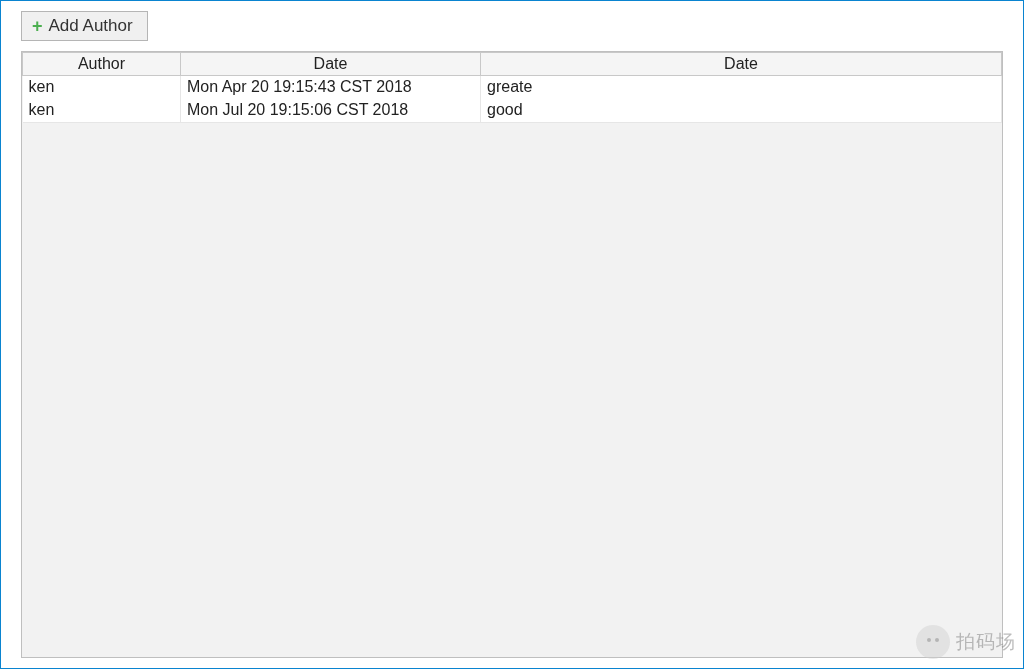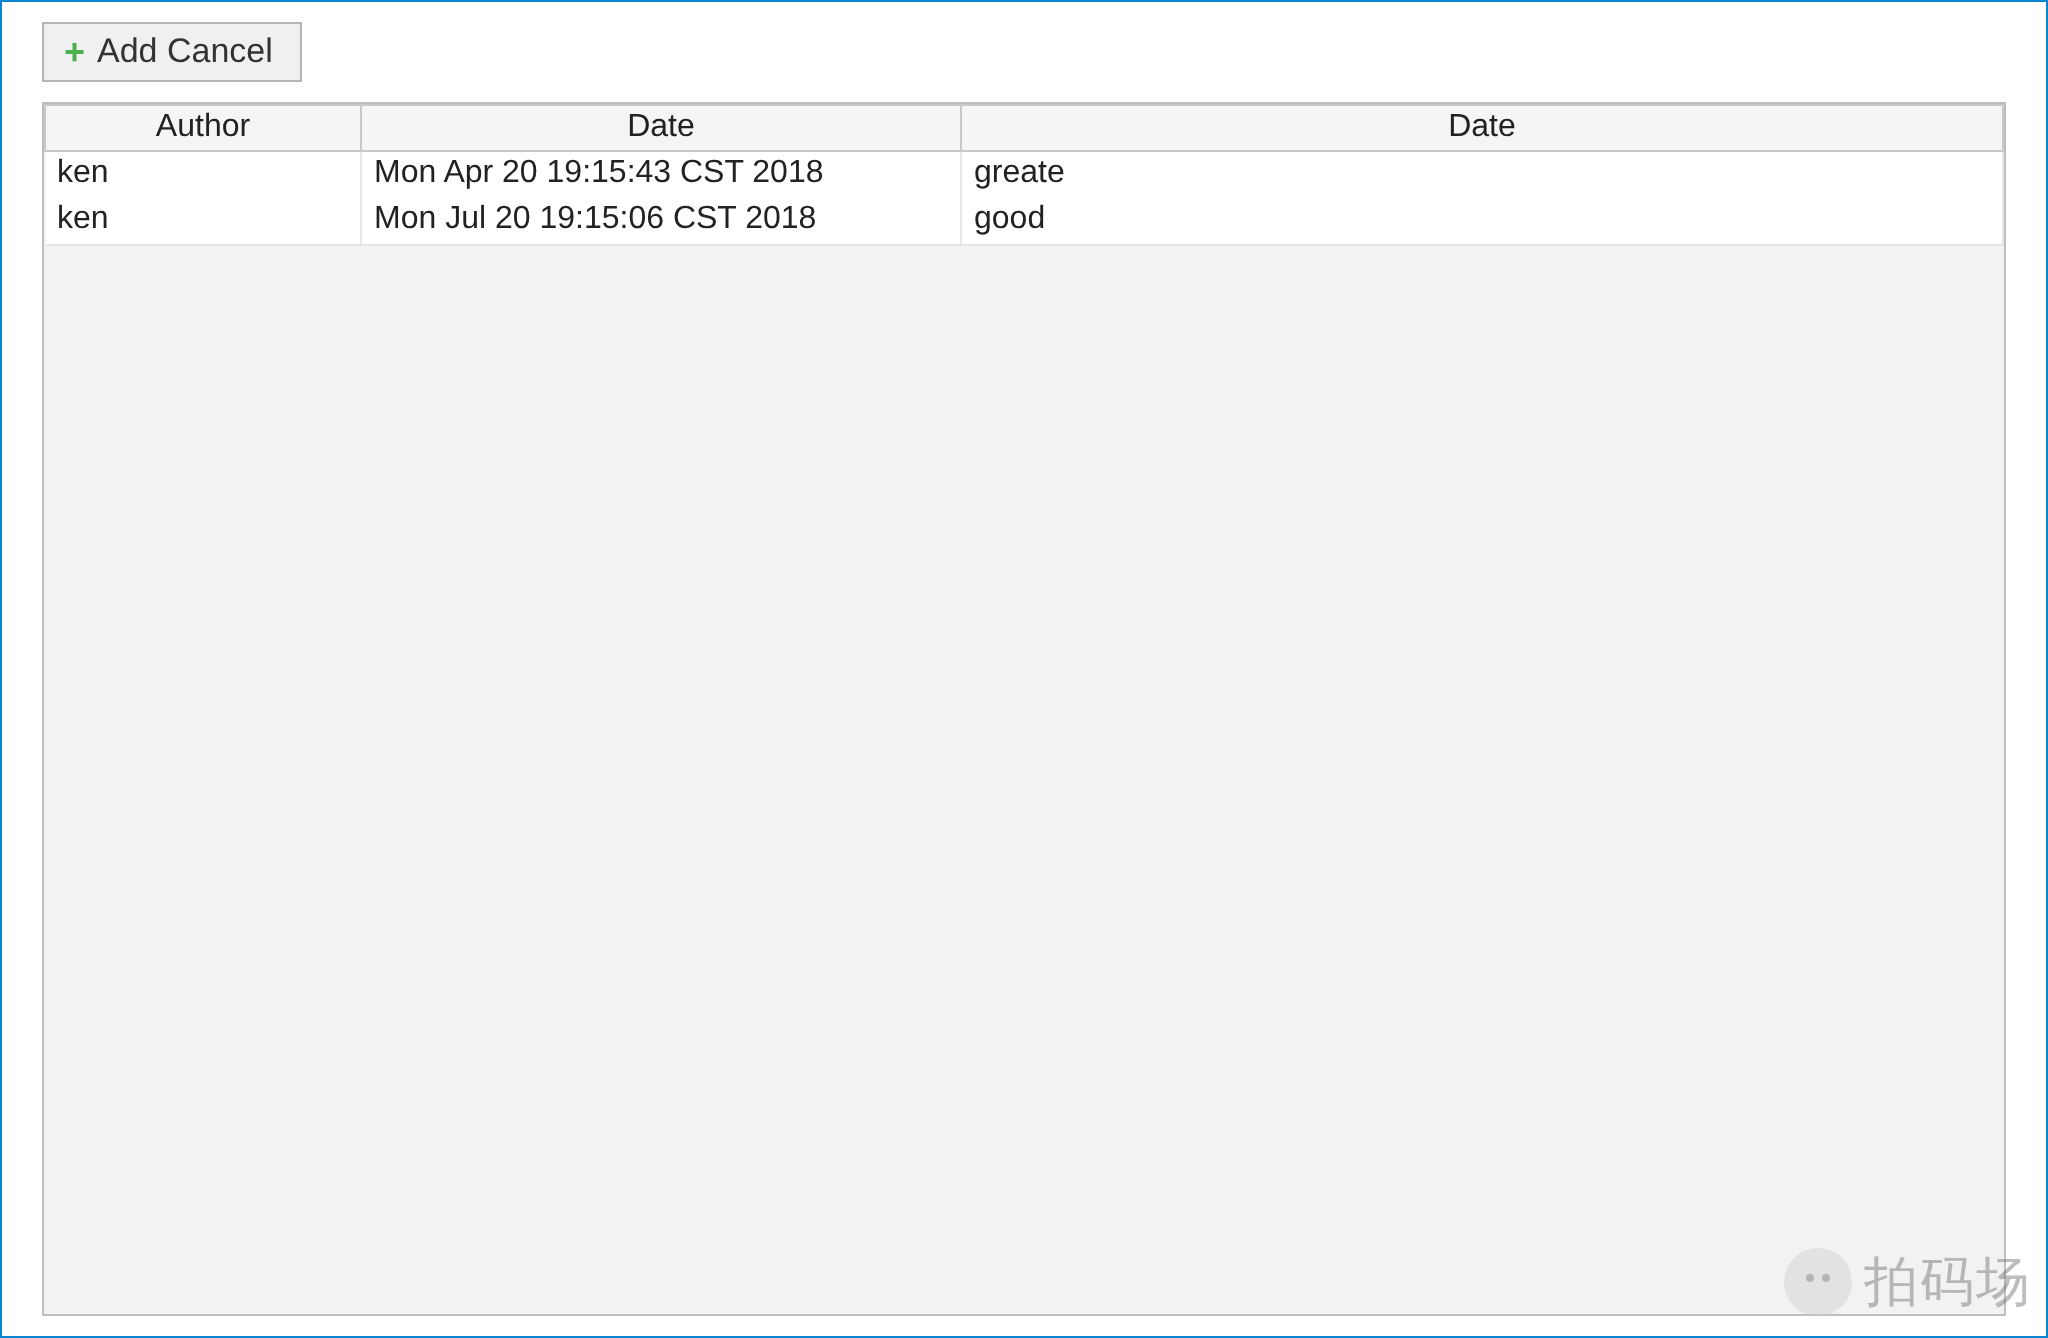--- a/index.html
+++ b/index.html
@@ -129,34 +129,34 @@
     .watermark .bubble::after{
       content:"";
       position:absolute;
       width:4px;height:4px;border-radius:50%;
       background:#6b6b6b;
       top:13px;
     }
     .watermark .bubble::before{ left:11px; }
     .watermark .bubble::after{ left:19px; }
     .watermark .txt{
-      font-size: 27px;
+      font-size: 19px;
       color:#6e6e6e;
       letter-spacing: 1px;
     }
   </style>
 </head>
 <body>
 
 <div class="dialog">
 
   <div class="toolbar">
     <button class="add-btn">
       <span class="plus">+</span>
-      <span>Add Cancel</span>
+      <span>Add Author</span>
     </button>
   </div>
 
   <div class="table-wrap">
     <table>
       <thead>
         <tr>
           <th>Author</th>
           <th>Date</th>
           <th>Date</th>

